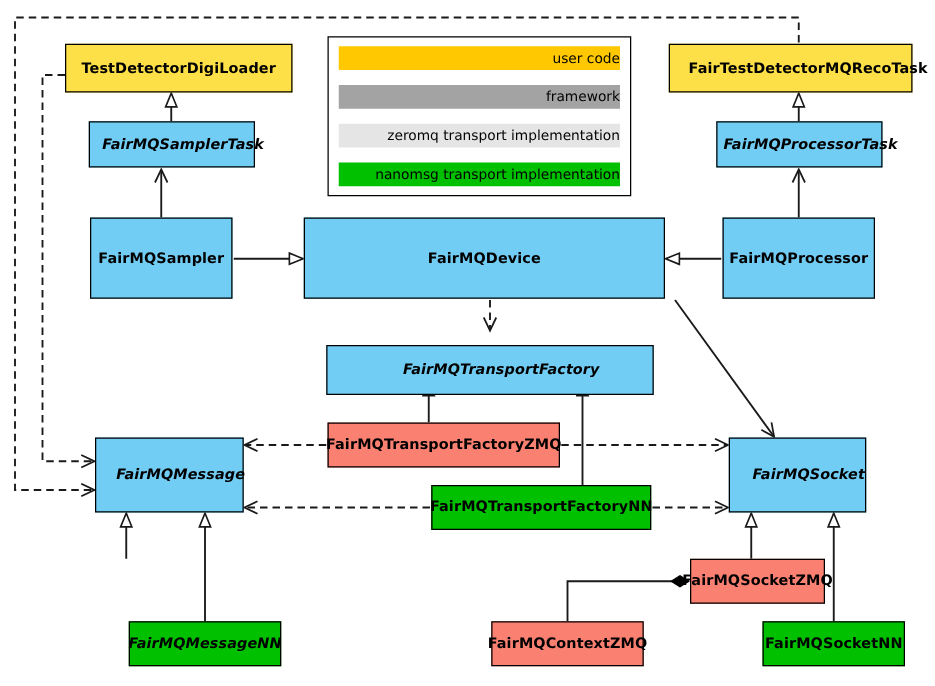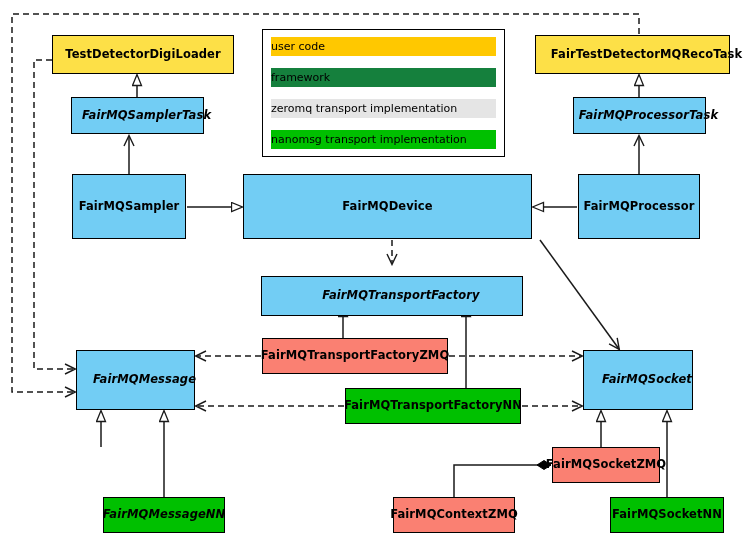--- a/index.html
+++ b/index.html
@@ -49,21 +49,21 @@
     border: 1.6px solid #000000;
     padding: 7px 8px;
     display: flex;
     flex-direction: column;
     justify-content: space-between;
   }
   .legend-row {
     height: 19px;
     display: flex;
     align-items: center;
-    justify-content: flex-start;
+    justify-content: flex-end;
     font-size: 11px;
     font-weight: normal;
     color: #000000;
   }
 </style>
 </head>
 <body>
 
 <div id="canvas">
 
@@ -124,21 +124,21 @@
 
       <path d="M 551,465 L 454,465 L 454,497" marker-start="url(#m-diamond)"></path>
 
     </g>
   </svg>
 
   <div id="legend">
     <div class="legend-row" style="background:#FFC800">
       <span>user code</span>
     </div>
-    <div class="legend-row" style="background:#15803d">
+    <div class="legend-row" style="background:#a3a3a3">
       <span>framework</span>
     </div>
     <div class="legend-row" style="background:#e5e5e5">
       <span>zeromq transport implementation</span>
     </div>
     <div class="legend-row" style="background:#00C000">
       <span>nanomsg transport implementation</span>
     </div>
   </div>
 

